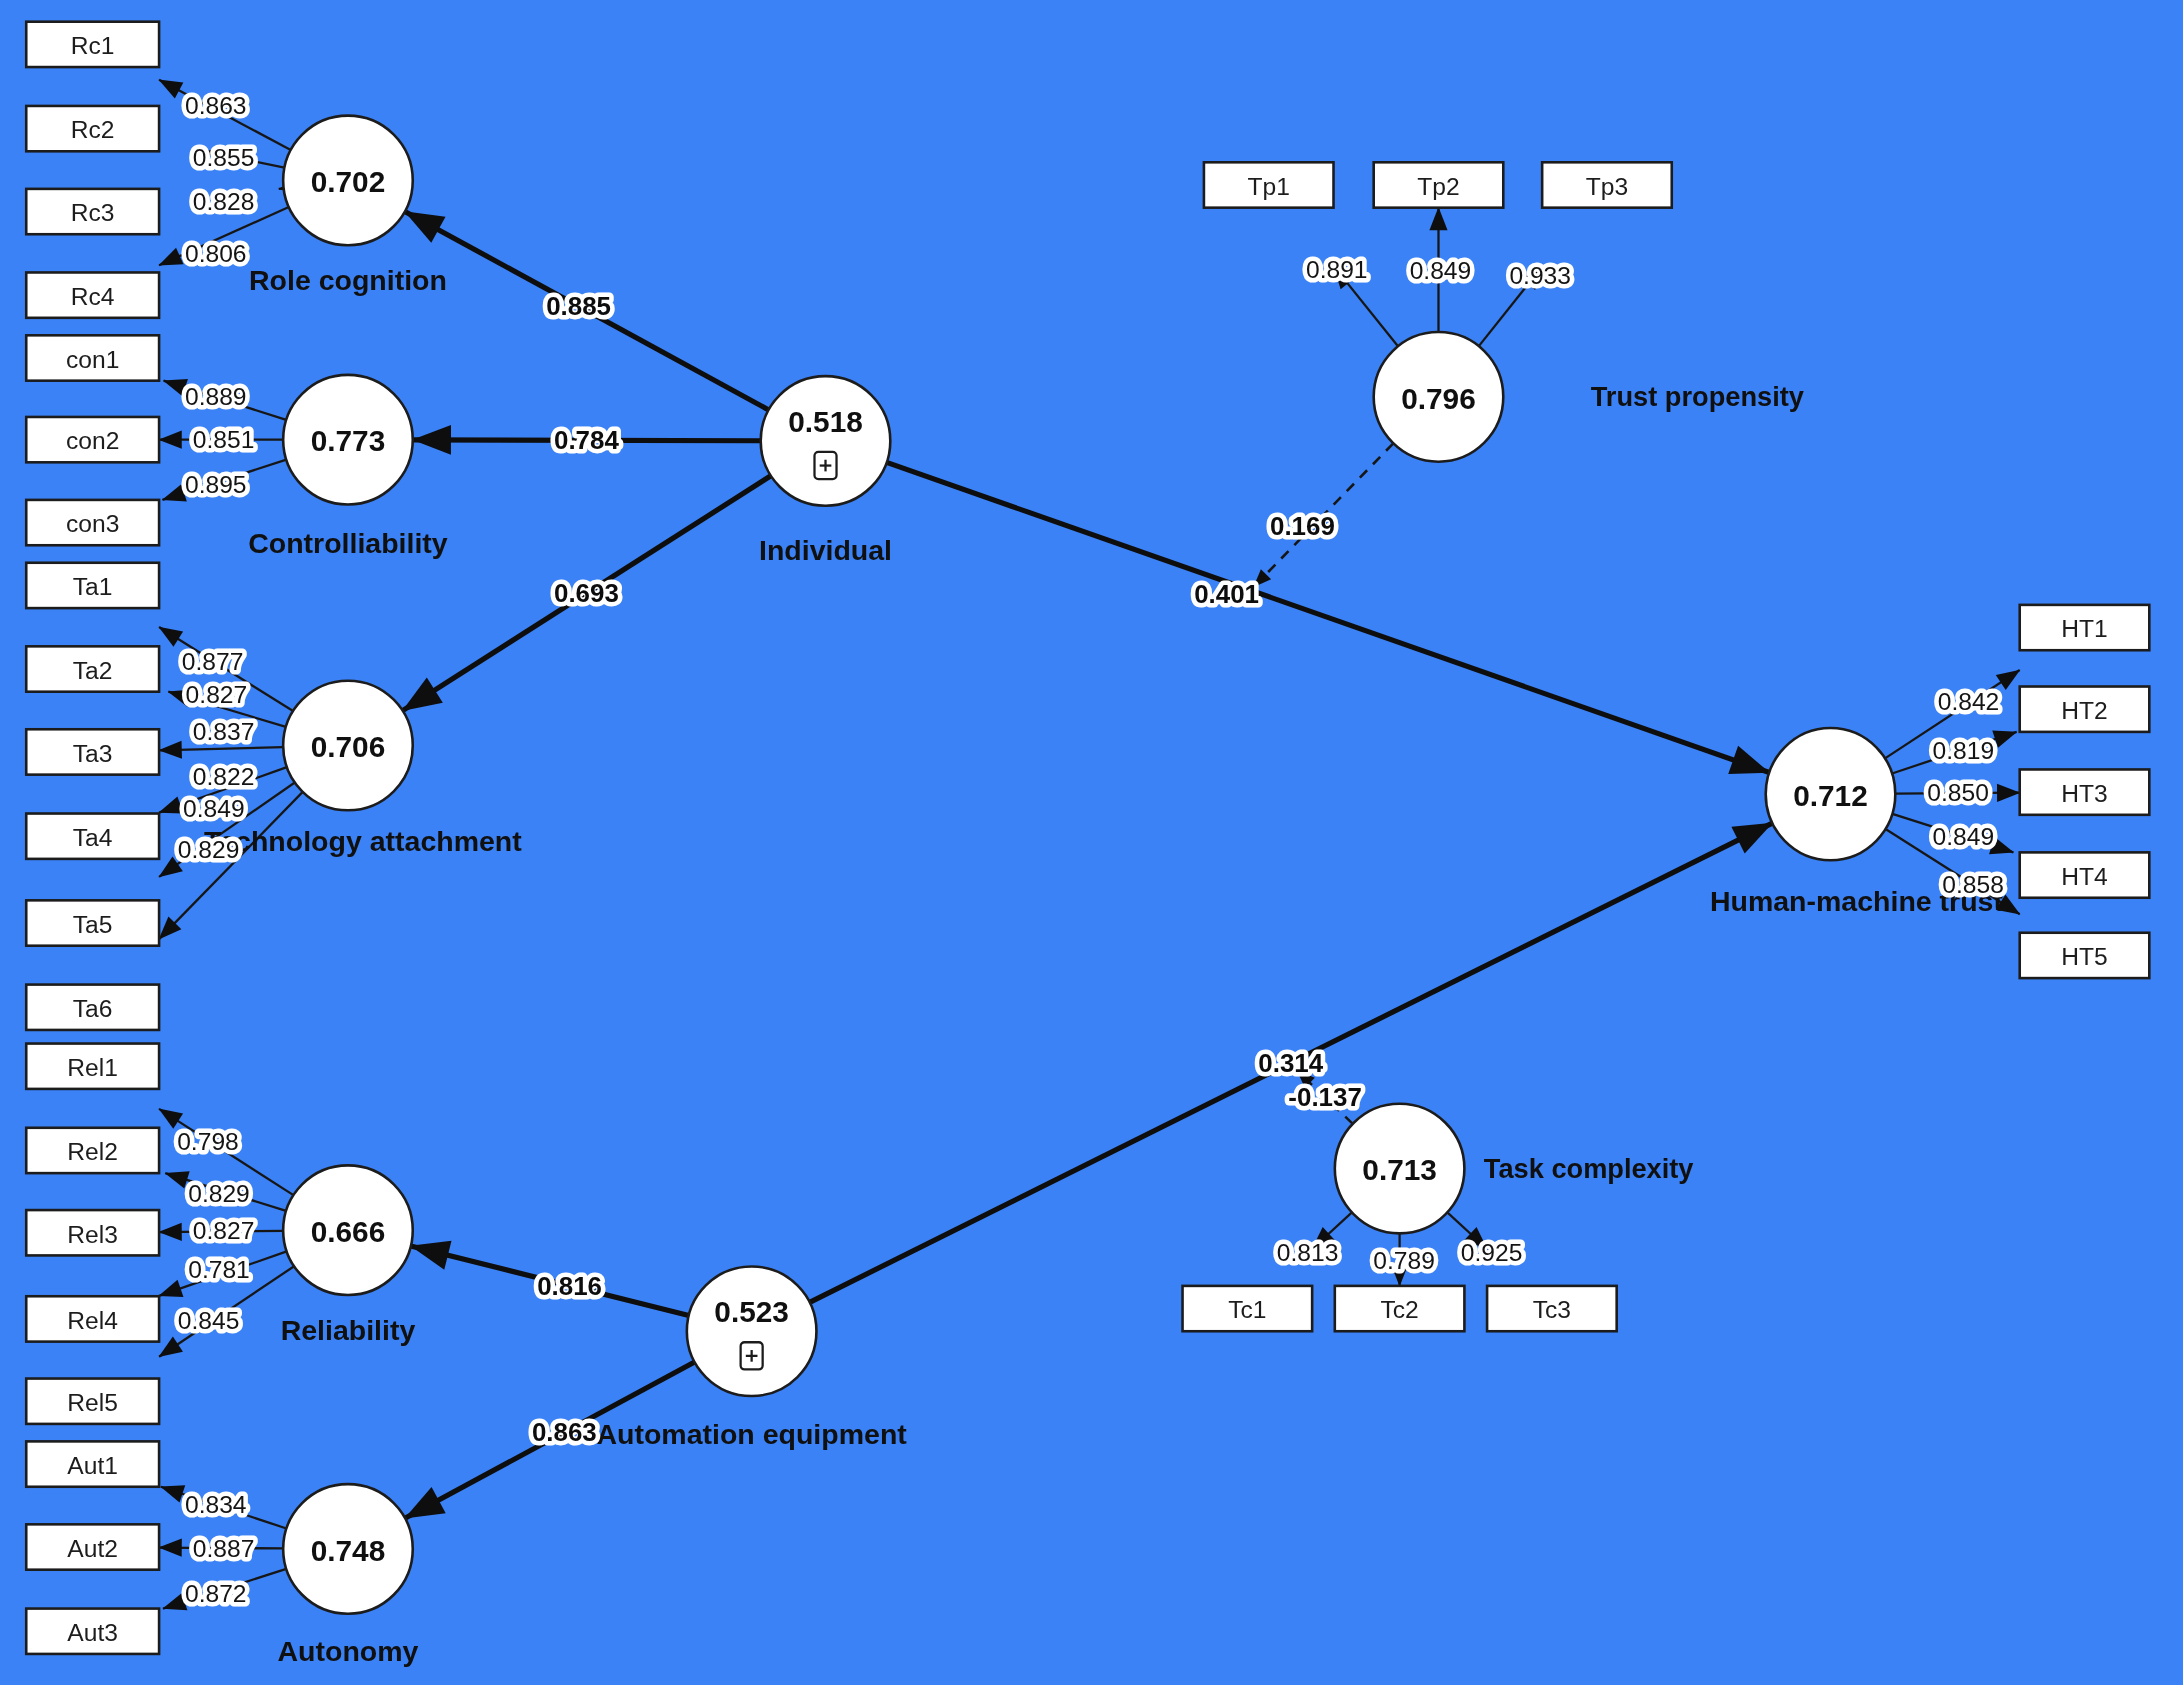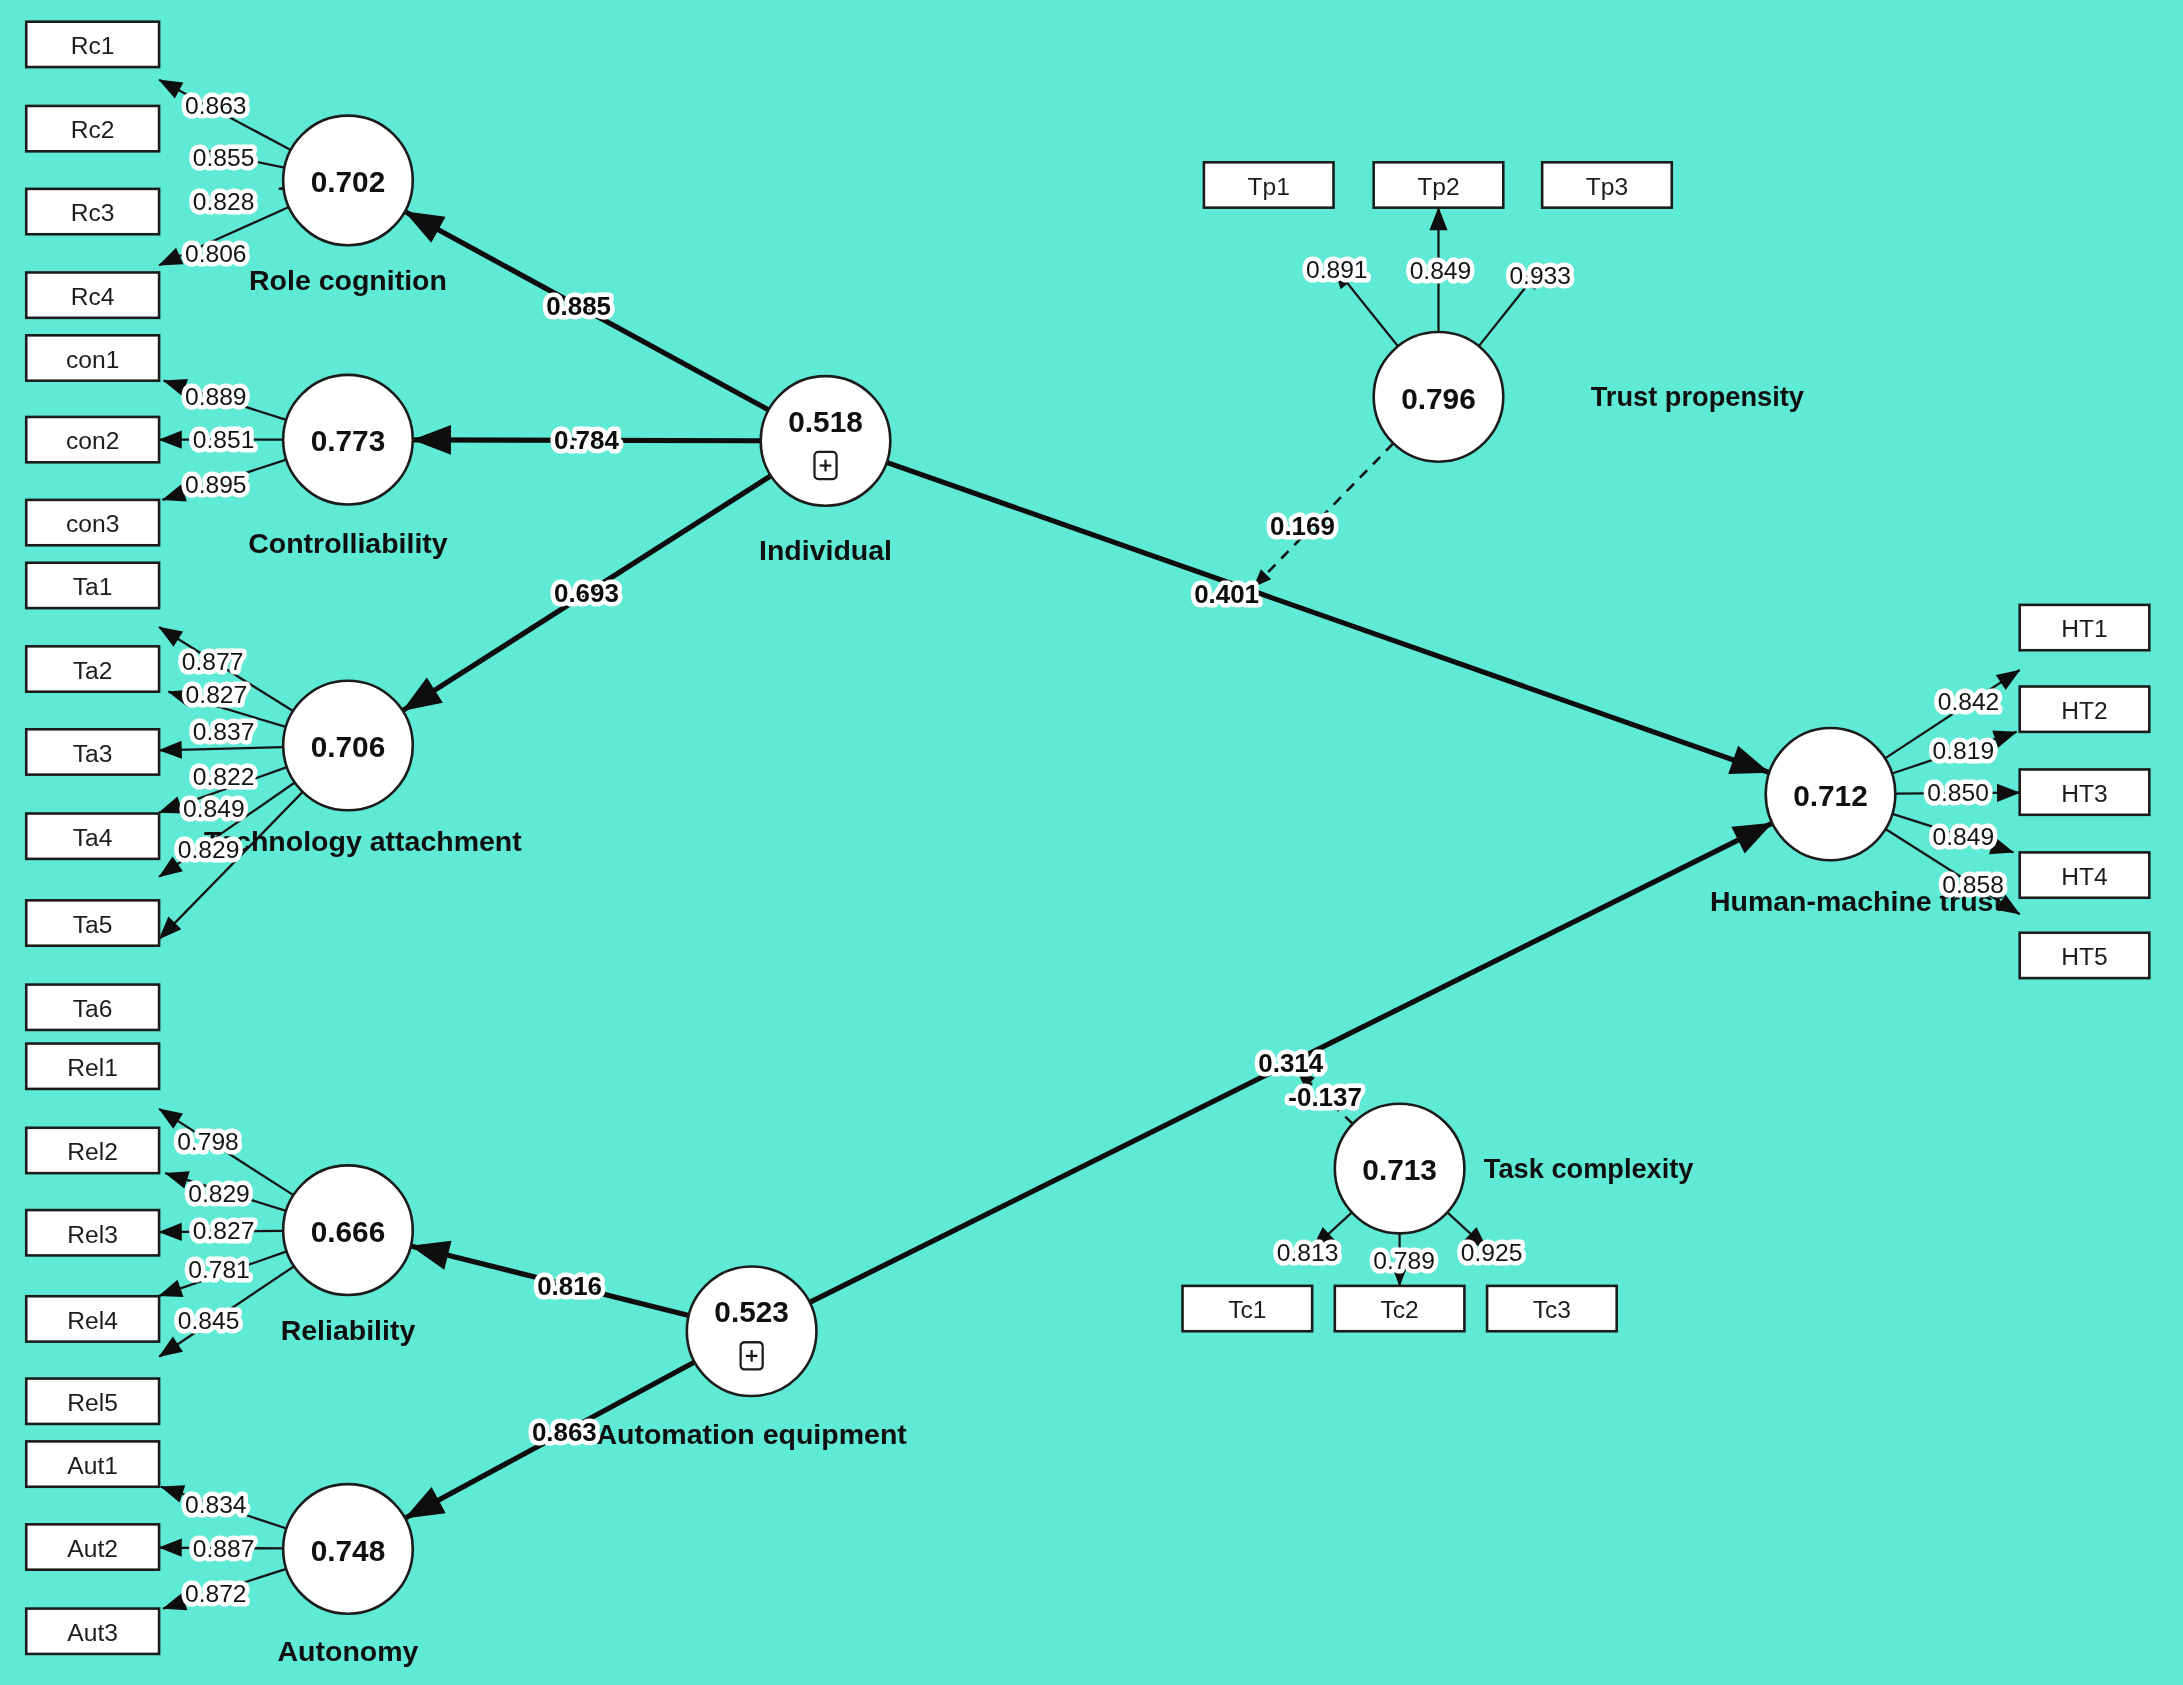--- a/index.html
+++ b/index.html
@@ -1,16 +1,16 @@
 <!DOCTYPE html>
 <html style="font-size:10.4px"><head>
 <meta charset="utf-8">
 <style>
   html,body{margin:0;padding:0;background:#ffffff;}
-  #stage{position:relative;width:2183px;height:1686px;background:#5eead4;overflow:hidden;}
+  #stage{position:relative;width:2183px;height:1686px;background:#3b82f6;overflow:hidden;}
   svg{position:absolute;left:0;top:0;}
   text{font-family:"Liberation Sans","DejaVu Sans",sans-serif;}
   .ind-label{font-size:38px;fill:#1d1d1d;}
   .tvalue{font-size:46px;font-weight:bold;fill:#101010;}
   .tname{font-size:44px;font-weight:bold;fill:#101010;}
   .tname-small{font-size:42px;font-weight:bold;fill:#101010;}
   .load-label{font-size:38px;fill:#141414;paint-order:stroke;stroke:#ffffff;stroke-width:14px;stroke-linejoin:round;}
   .path-label{font-size:40px;font-weight:bold;fill:#0d0d0d;paint-order:stroke;stroke:#ffffff;stroke-width:14px;stroke-linejoin:round;}
   .edge-m{stroke:#161616;stroke-width:3.5px;fill:none;}
   .edge-s{stroke:#0e0e0e;stroke-width:8px;fill:none;}

